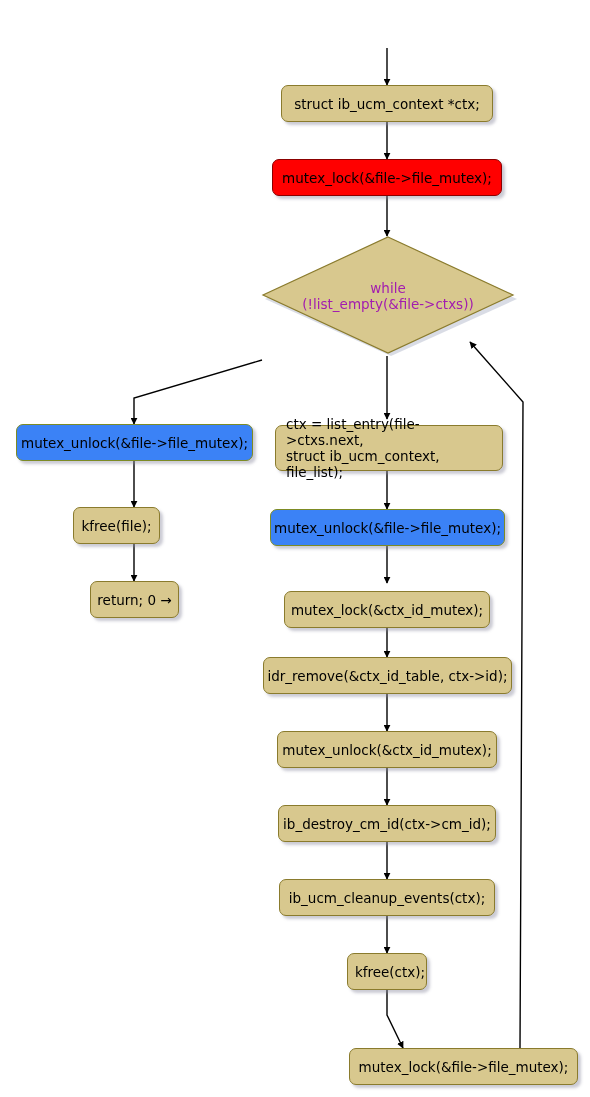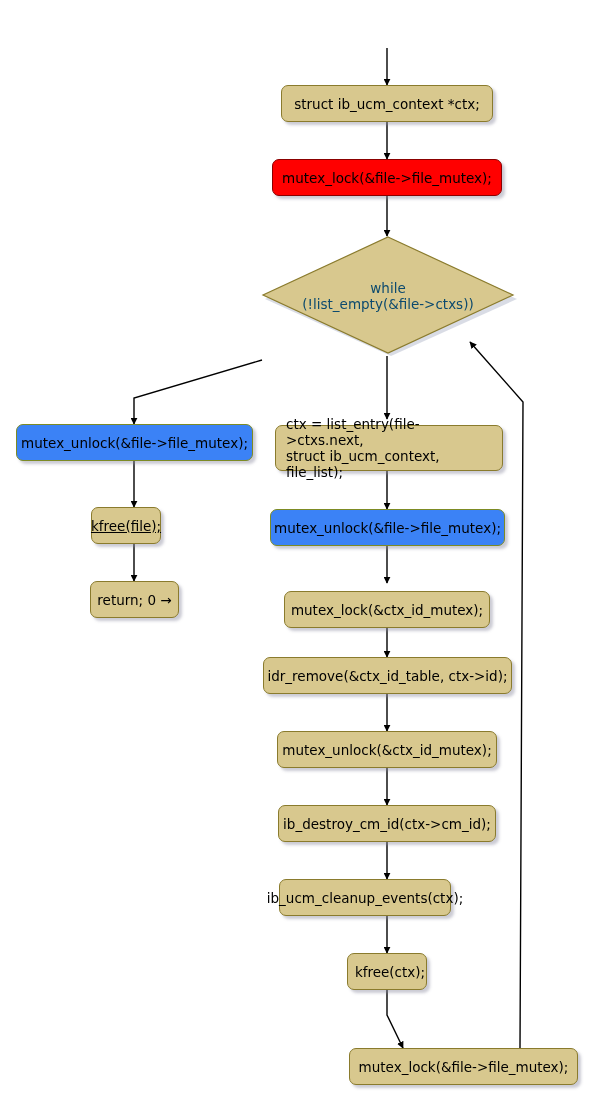--- a/index.html
+++ b/index.html
@@ -66,21 +66,21 @@
     left: 0;
     top: 0;
     width: 100%;
     height: 100%;
     display: flex;
     align-items: center;
     justify-content: center;
     text-align: center;
     font-size: 13.5px;
     line-height: 16px;
-    color: #0c4a6e;
+    color: #a21caf;
     white-space: pre-line;
     pointer-events: none;
   }
 </style>
 </head>
 <body>
 
 <div id="canvas">
 
   <svg class="edges" viewBox="0 0 590 1097" xmlns="http://www.w3.org/2000/svg">
@@ -118,36 +118,36 @@
     <svg width="260" height="124" xmlns="http://www.w3.org/2000/svg">
       <polygon points="130,5 256,62 130,119 4,62" fill="#b9c0d0" opacity="0.55" transform="translate(3,3)"></polygon>
       <polygon points="130,3 255,61 130,119 5,61" fill="#d8c88e" stroke="#8a7b2d" stroke-width="1.2"></polygon>
     </svg>
     <div class="diamond-label">while
 (!list_empty(&amp;file-&gt;ctxs))</div>
   </div>
 
   <div class="node green" style="left:16px; top:424px; width:237px; height:37px;">mutex_unlock(&amp;file-&gt;file_mutex);</div>
 
-  <div class="node" style="left:91px; top:507px; width:70px; height:37px;text-decoration:underline;">kfree(file);</div>
+  <div class="node" style="left:73px; top:507px; width:87px; height:37px;">kfree(file);</div>
 
   <div class="node" style="left:90px; top:581px; width:89px; height:37px;">return; 0 →</div>
 
   <div class="node multiline" style="left:275px; top:425px; width:228px; height:46px; padding:8px 10px;">ctx = list_entry(file-&gt;ctxs.next,
 struct ib_ucm_context, file_list);</div>
 
   <div class="node green" style="left:270px; top:509px; width:235px; height:37px;">mutex_unlock(&amp;file-&gt;file_mutex);</div>
 
   <div class="node" style="left:284px; top:583px; width:206px; height:37px;margin-top:8px;">mutex_lock(&amp;ctx_id_mutex);</div>
 
   <div class="node" style="left:263px; top:657px; width:249px; height:37px;padding-left:8px;">idr_remove(&amp;ctx_id_table, ctx-&gt;id);</div>
 
   <div class="node" style="left:277px; top:731px; width:220px; height:37px;">mutex_unlock(&amp;ctx_id_mutex);</div>
 
   <div class="node" style="left:278px; top:805px; width:218px; height:37px;">ib_destroy_cm_id(ctx-&gt;cm_id);</div>
 
-  <div class="node" style="left:279px; top:879px; width:172px; height:37px;">ib_ucm_cleanup_events(ctx);</div>
+  <div class="node" style="left:279px; top:879px; width:216px; height:37px;">ib_ucm_cleanup_events(ctx);</div>
 
   <div class="node" style="left:347px; top:953px; width:80px; height:37px;padding-left:14px;">kfree(ctx);</div>
 
   <div class="node" style="left:349px; top:1048px; width:229px; height:37px;">mutex_lock(&amp;file-&gt;file_mutex);</div>
 
 </div>
 
 </body></html>

